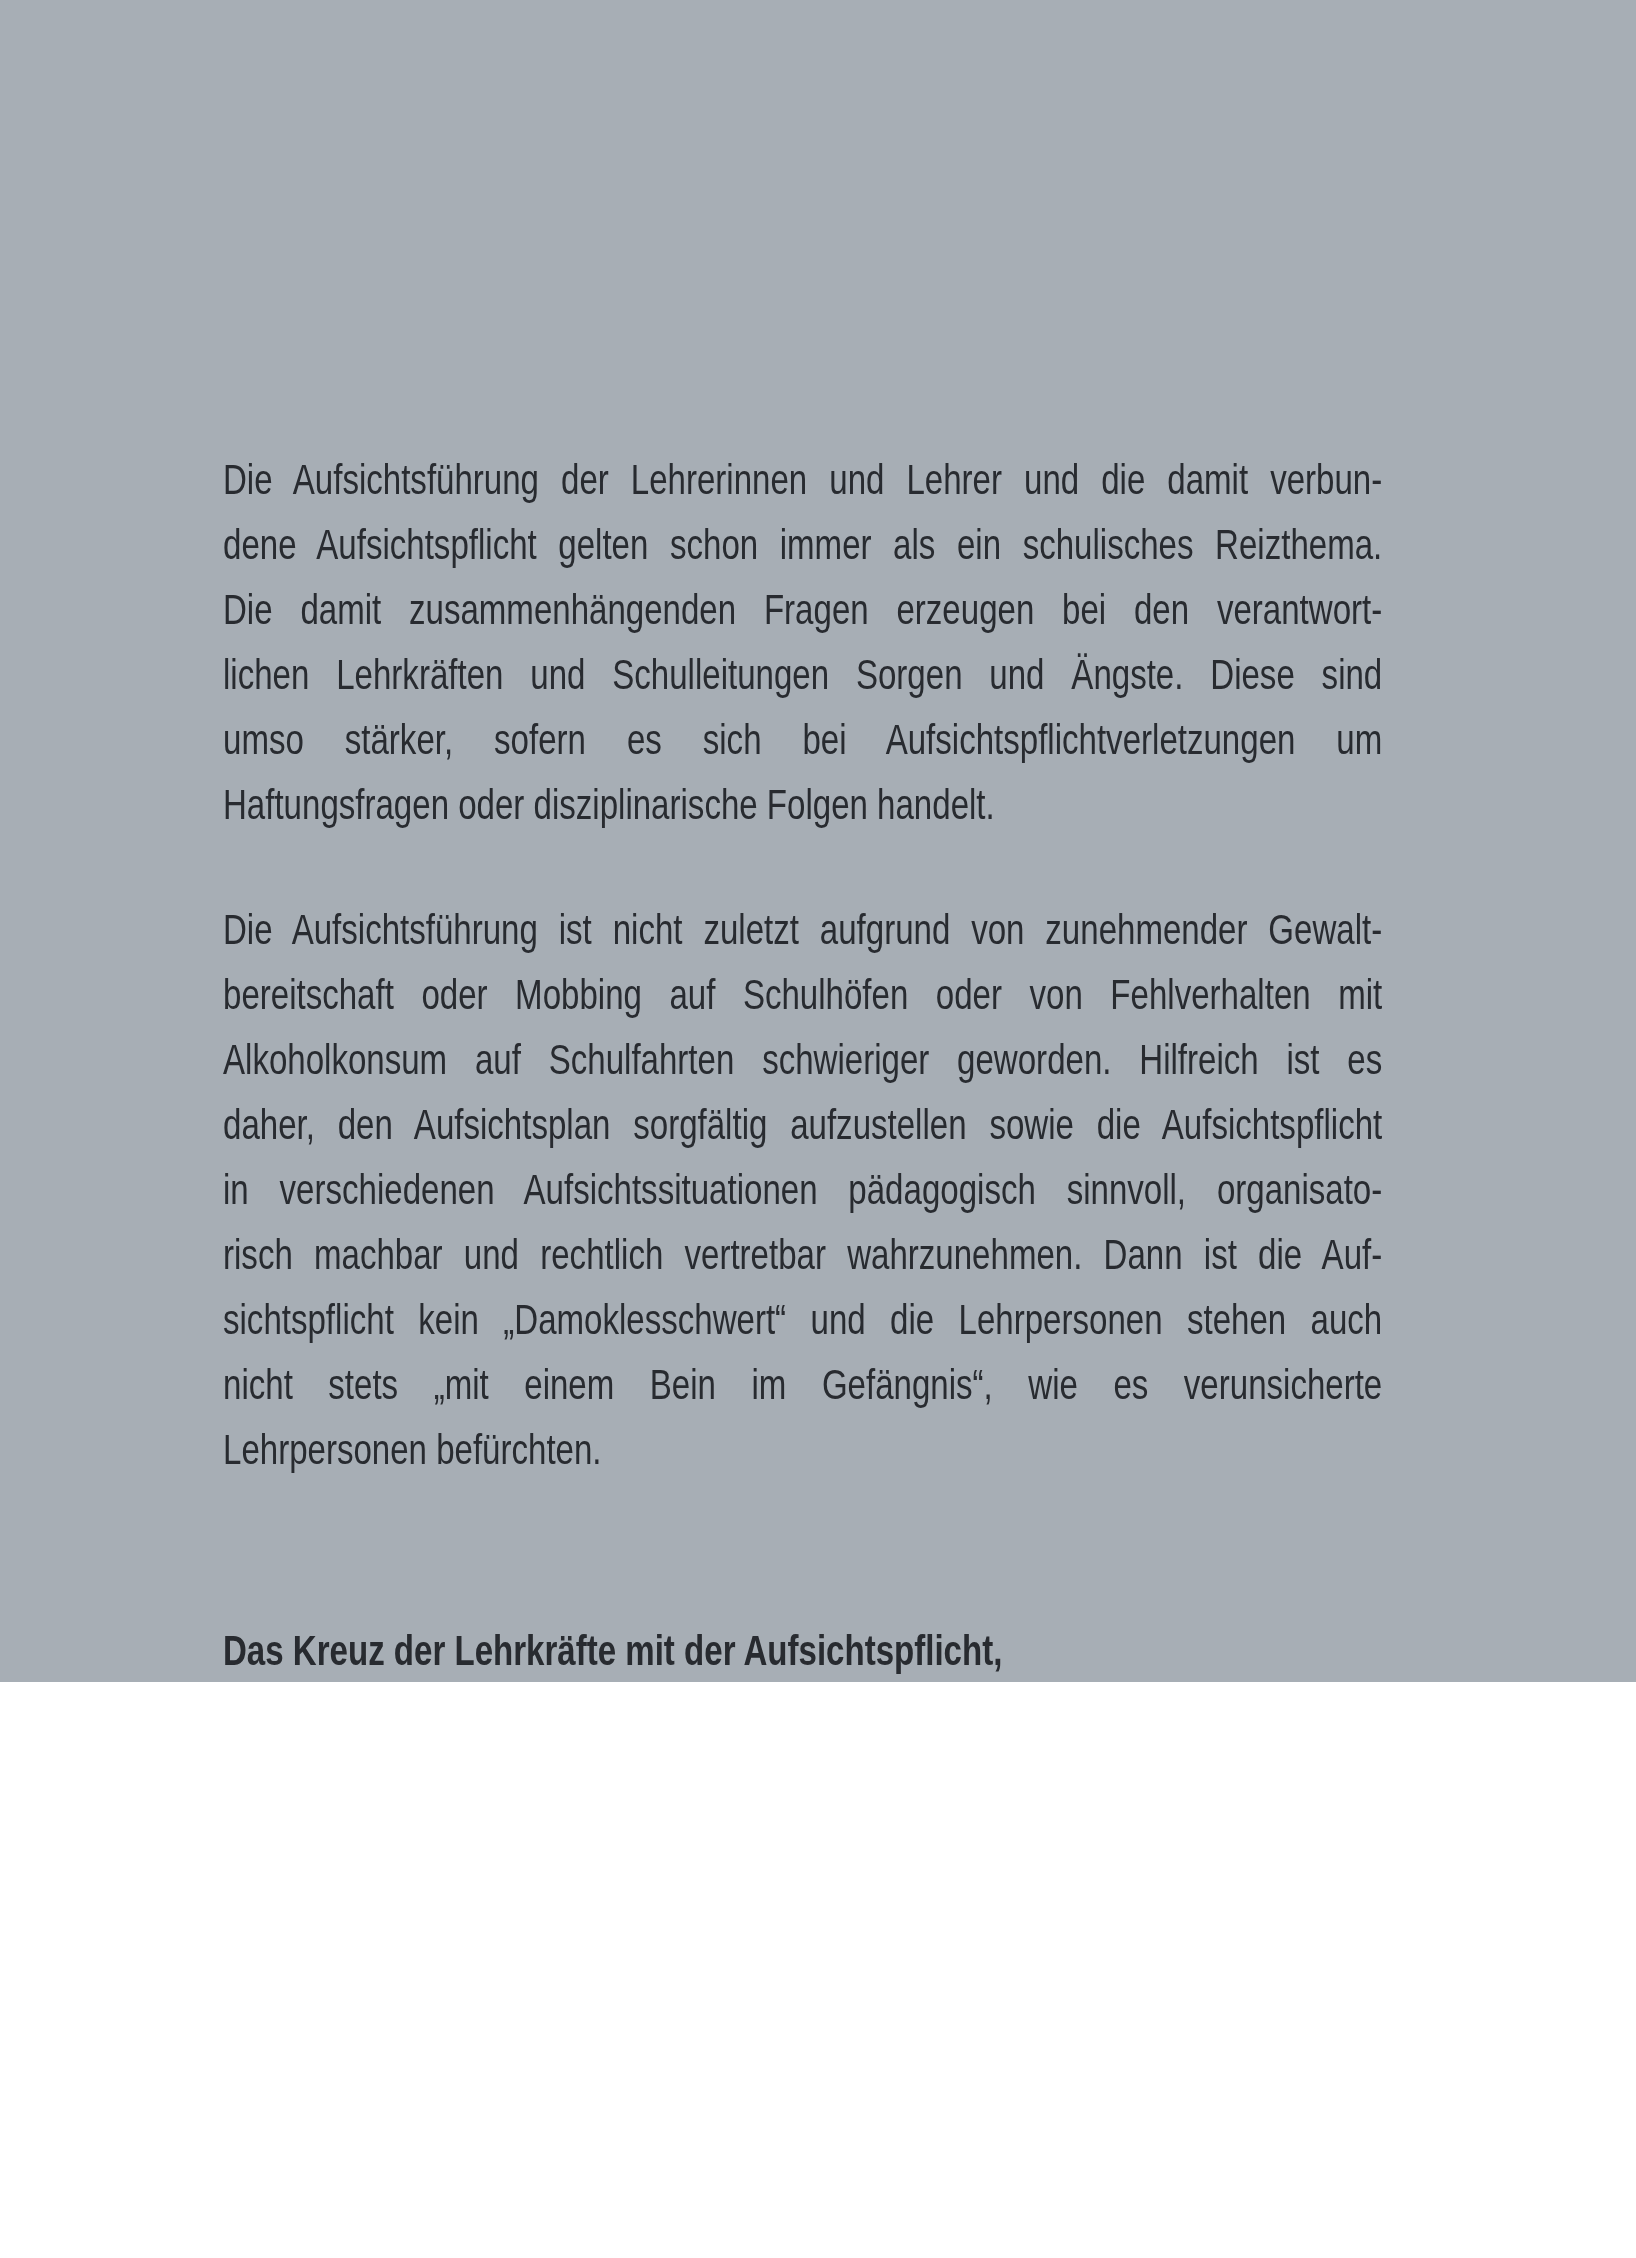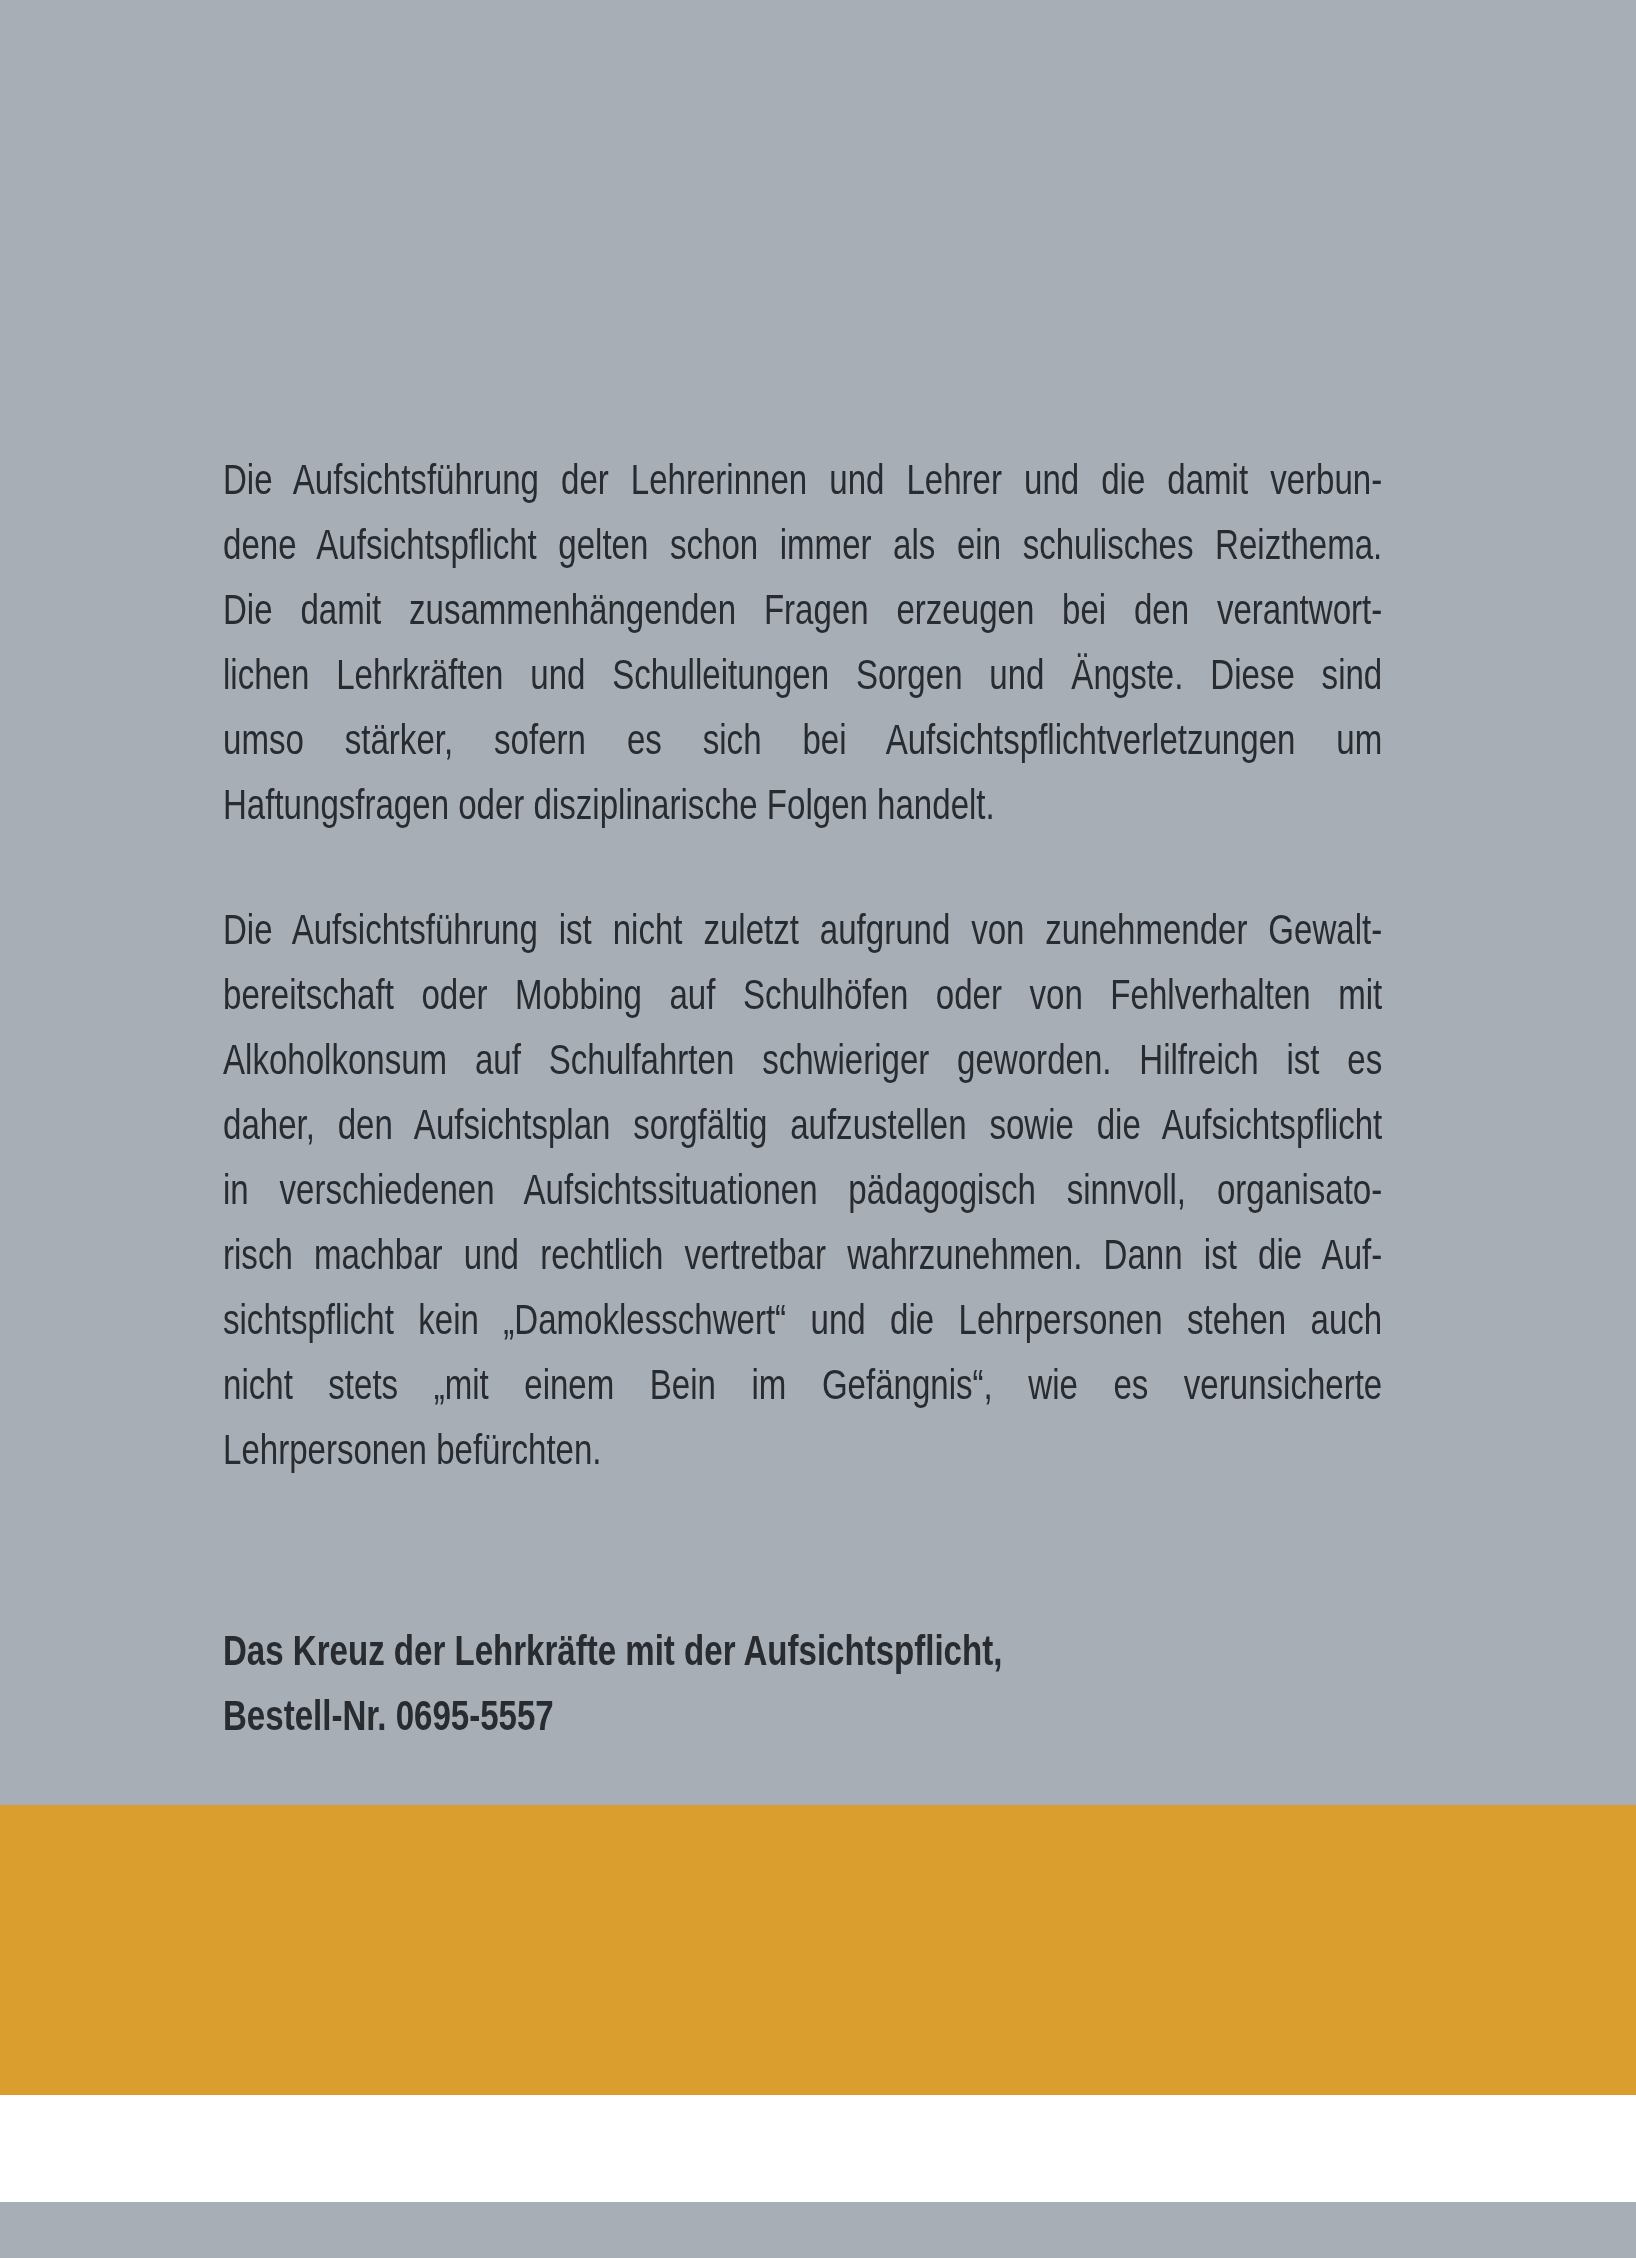--- a/index.html
+++ b/index.html
@@ -3,21 +3,21 @@
 <meta charset="utf-8">
 <style>
   html, body {
     margin: 0;
     padding: 0;
     background: #ffffff;
   }
   .page {
     position: relative;
     width: 1636px;
-    height: 2258px;
+    height: 1682px;
     background: var(--bg-gray, #a7aeb5);
     overflow: hidden;
     font-family: "Liberation Sans", "DejaVu Sans", sans-serif;
   }
   
   .text-area {
     position: absolute;
     left: 223px;
     top: 447px;
     width: 1473px;

